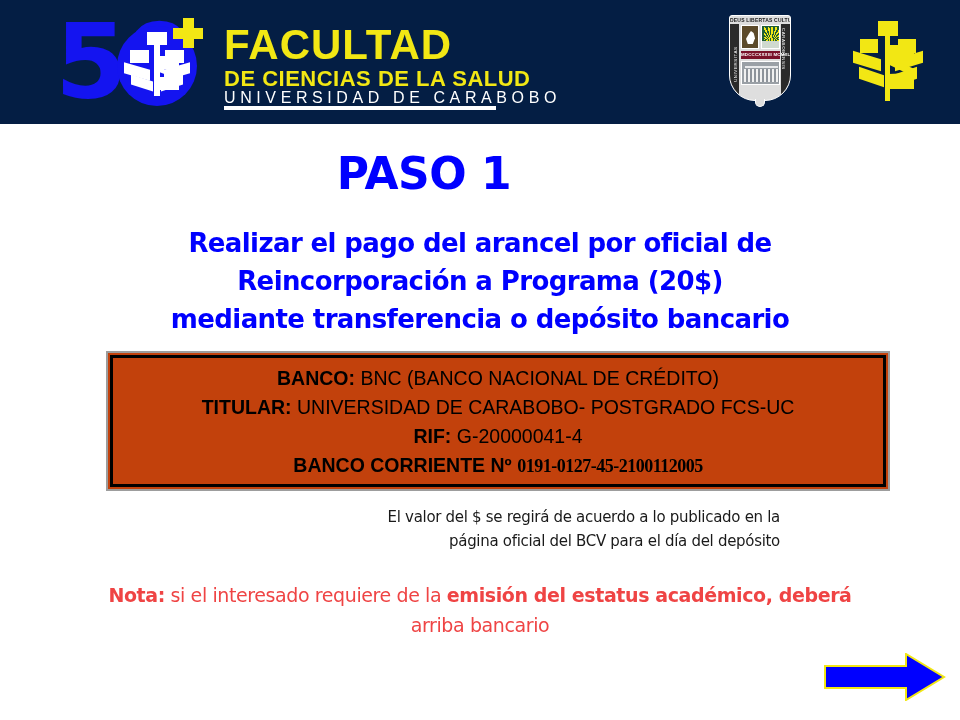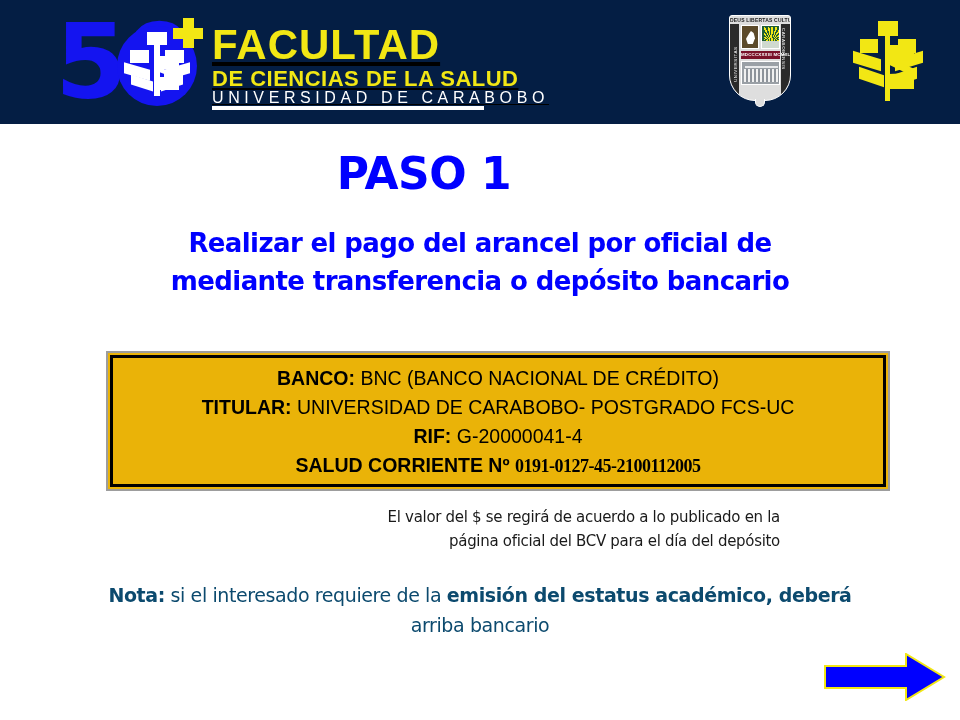--- a/index.html
+++ b/index.html
@@ -110,23 +110,22 @@
     content: "";
     position: absolute;
     background: #F2E714;
   }
   .anniv-plus::before { left: 10px; top: 0; width: 11px; height: 30px; }
   .anniv-plus::after  { left: 0; top: 10px; width: 30px; height: 11px; }
 
   
   .fac-block {
     position: absolute;
-    left: 212px; top: 24px;
+    left: 224px; top: 24px;
     width: 300px;
-    text-decoration: underline;
   }
   .fac-line1 {
     font-family: "Liberation Sans", sans-serif;
     font-size: 42px;
     font-weight: bold;
     color: #F2E714;
     letter-spacing: 1px;
     line-height: 42px;
     white-space: nowrap;
   }
@@ -330,21 +329,21 @@
     letter-spacing: -0.6px;
   }
   .subtitle div { white-space: nowrap; }
 
   
   .bank-box {
     position: absolute;
     left: 106px; top: 351px;
     width: 784px; height: 140px;
     border: 2px solid #9d9d9d;
-    background: #eab308;
+    background: #c2410c;
     padding: 2px;
   }
   .bank-box-inner {
     width: 100%; height: 100%;
     border: 3px solid #000000;
     padding: 6px 10px 0 10px;
   }
   .bank-line {
     text-align: center;
     font-family: "Liberation Sans", sans-serif;
@@ -374,21 +373,21 @@
   }
   .bcv-note div { white-space: nowrap; }
 
   .red-note {
     position: absolute;
     left: 40px; top: 580px;
     width: 880px;
     text-align: center;
     font-family: "DejaVu Sans", sans-serif;
     font-size: 19px;
-    color: #0c4a6e;
+    color: #ef4444;
     line-height: 30px;
     letter-spacing: -0.4px;
   }
   .red-note b { font-weight: bold; }
   .red-note .l1, .red-note .l2 { white-space: nowrap; }
 
   
   .next-arrow {
     position: absolute;
     left: 824px; top: 653px;
@@ -456,39 +455,40 @@
       <span class="f-bsL"></span>
       <span class="f-bsR"></span>
       <span class="f-s"></span>
     </div>
   </div>
 
   <div class="step-title">PASO 1</div>
 
   <div class="subtitle">
     <div>Realizar el pago del arancel por oficial de</div>
+    <div>Reincorporación a Programa (20$)</div>
     <div>mediante transferencia o depósito bancario</div>
   </div>
 
   <div class="bank-box">
     <div class="bank-box-inner">
       <div class="bank-line">
         <b>BANCO:</b>
         <span>BNC (BANCO NACIONAL DE CRÉDITO)</span>
       </div>
       <div class="bank-line">
         <b>TITULAR:</b>
         <span>UNIVERSIDAD DE CARABOBO- POSTGRADO FCS-UC</span>
       </div>
       <div class="bank-line">
         <b>RIF:</b>
         <span>G-20000041-4</span>
       </div>
       <div class="bank-line">
-        <b>SALUD CORRIENTE Nº</b>
+        <b>BANCO CORRIENTE Nº</b>
         <span class="acct">0191-0127-45-2100112005</span>
       </div>
     </div>
   </div>
 
   <div class="bcv-note">
     <div>El valor del $ se regirá de acuerdo a lo publicado en la</div>
     <div>página oficial del BCV para el día del depósito</div>
   </div>
 

